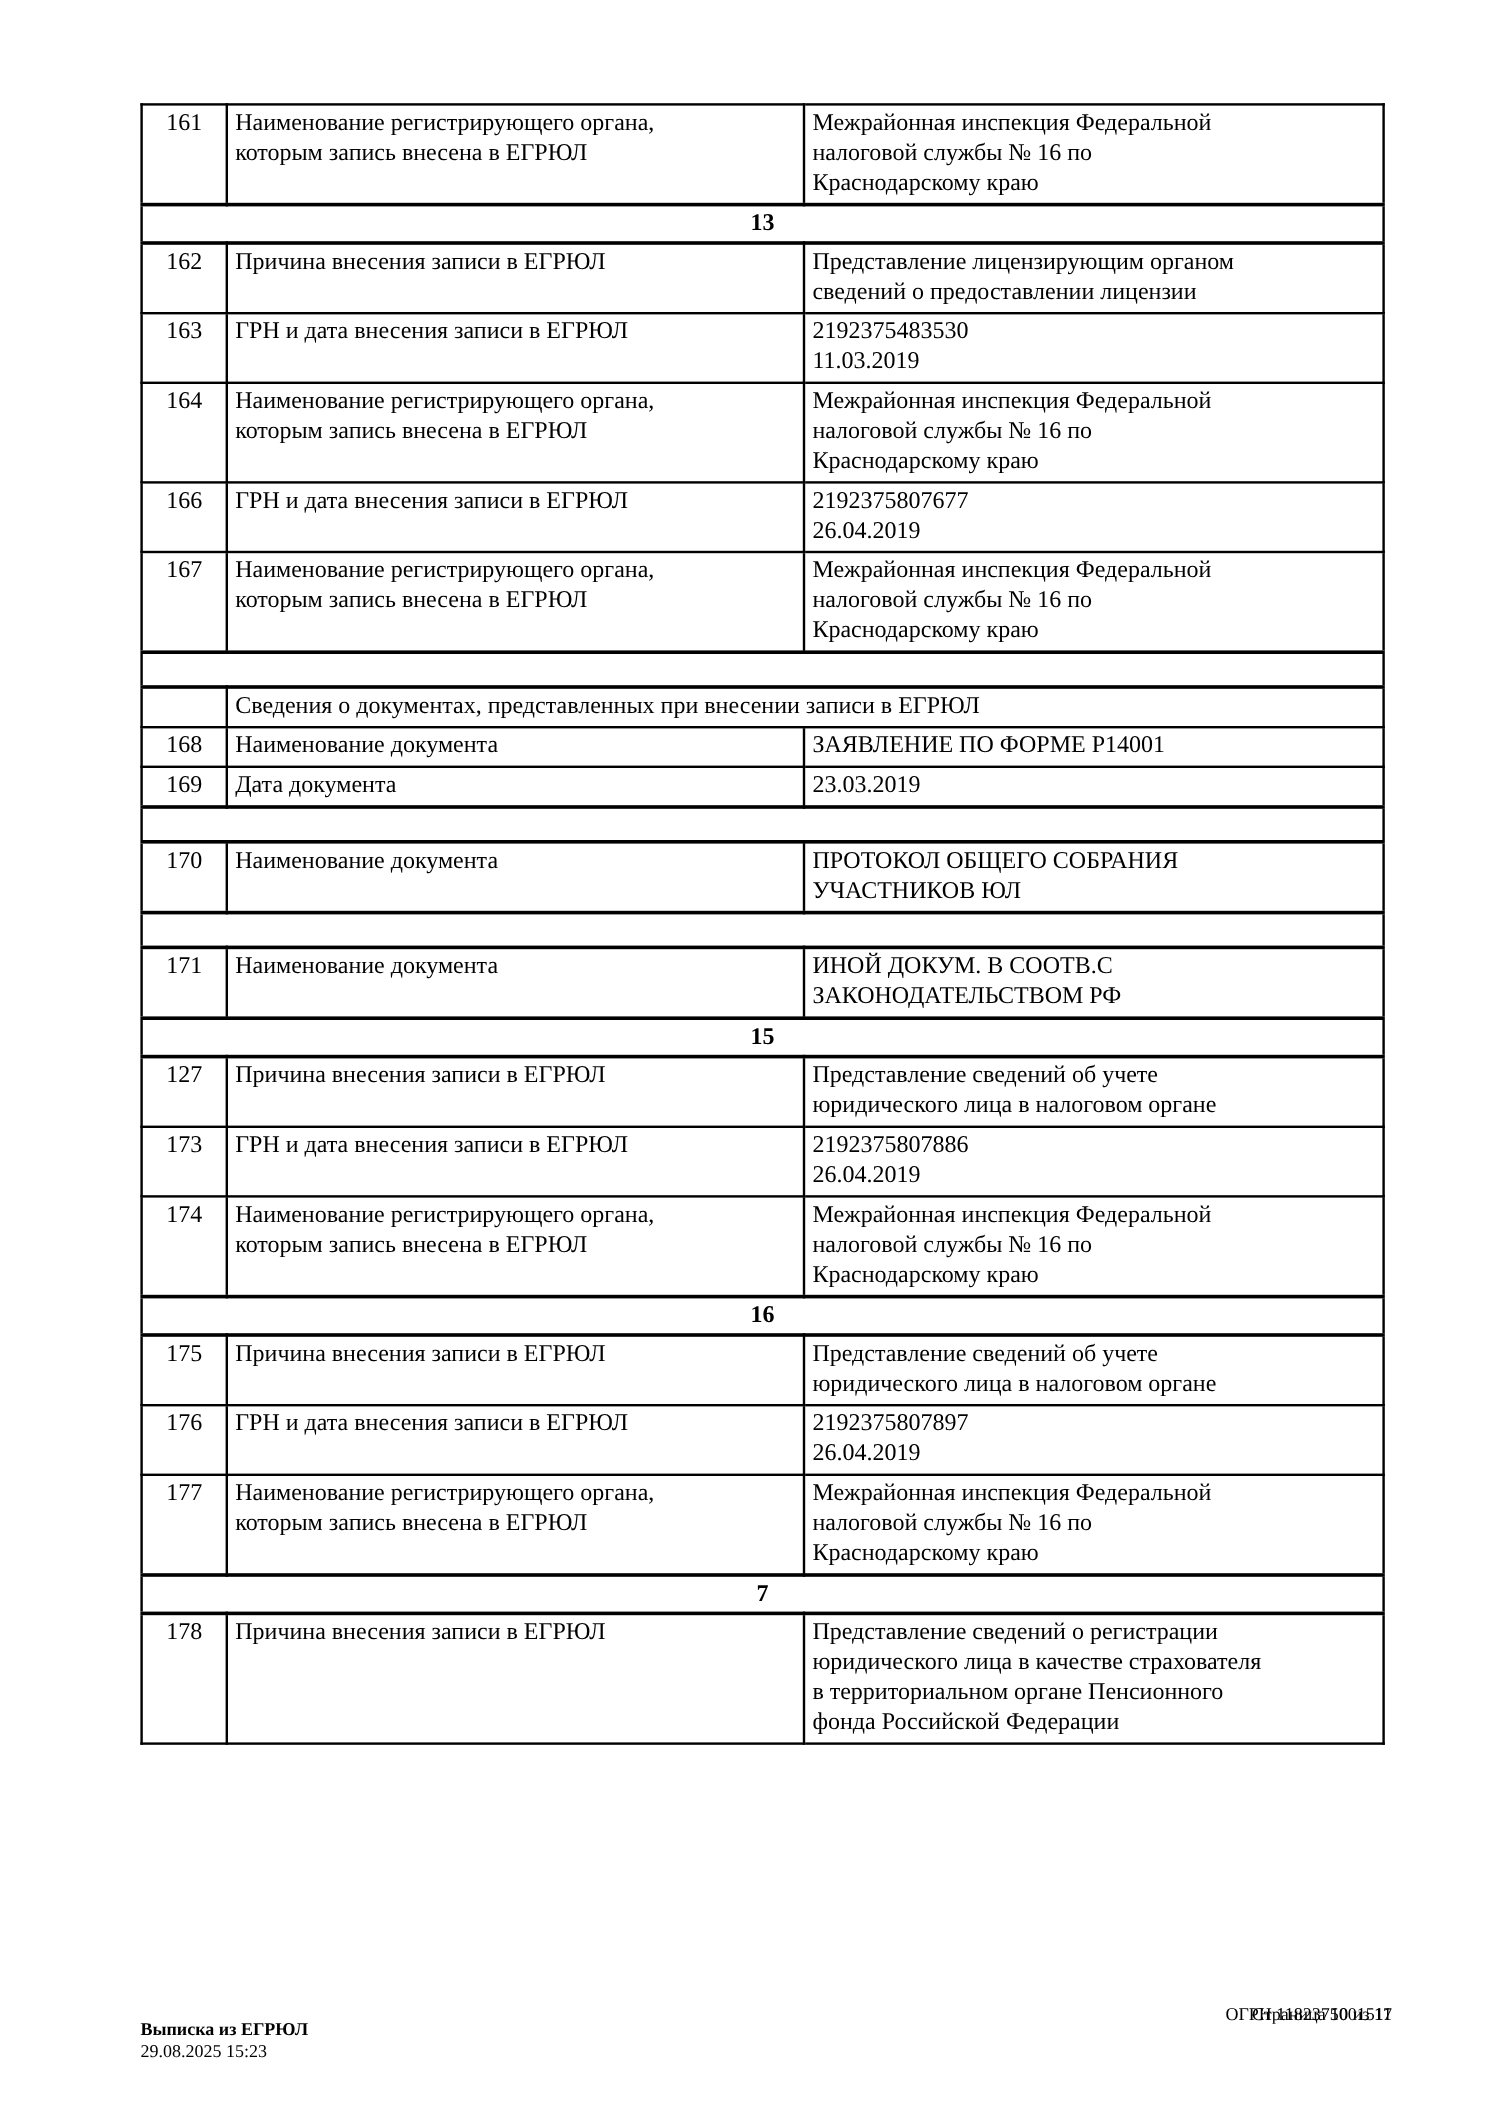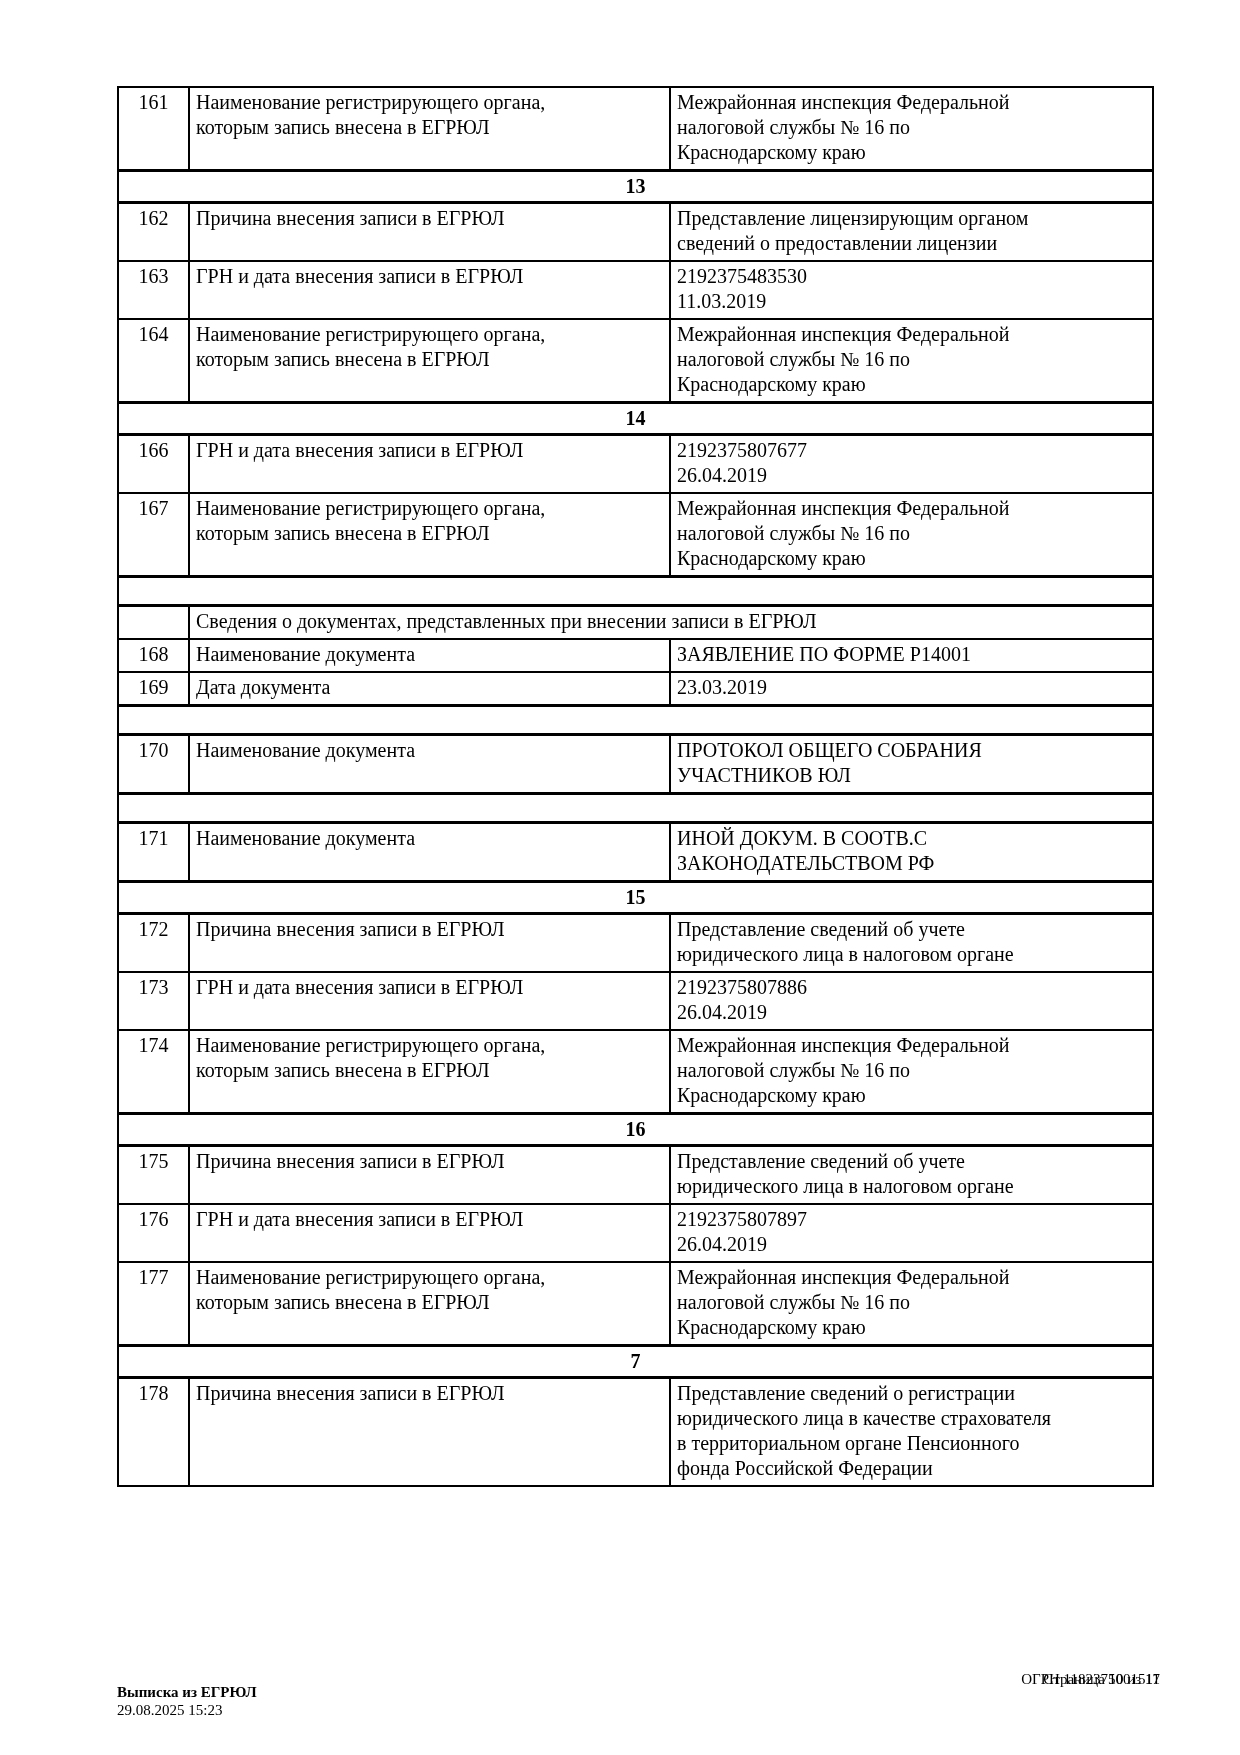--- a/index.html
+++ b/index.html
@@ -126,23 +126,20 @@
 
     <tr>
       <td class="num-cell">164</td>
       <td class="label-cell">Наименование регистрирующего органа,
 которым запись внесена в ЕГРЮЛ</td>
       <td class="val-cell">Межрайонная инспекция Федеральной
 налоговой службы № 16 по
 Краснодарскому краю</td>
     </tr>
 
-    <tr class="section-row">
-      <td colspan="3">14</td>
-    </tr>
 
 
     <tr>
       <td class="num-cell">166</td>
       <td class="label-cell">ГРН и дата внесения записи в ЕГРЮЛ</td>
       <td class="val-cell">2192375807677
 26.04.2019</td>
     </tr>
 
     <tr>
@@ -195,21 +192,21 @@
       <td class="label-cell">Наименование документа</td>
       <td class="val-cell">ИНОЙ ДОКУМ. В СООТВ.С
 ЗАКОНОДАТЕЛЬСТВОМ РФ</td>
     </tr>
 
     <tr class="section-row">
       <td colspan="3">15</td>
     </tr>
 
     <tr>
-      <td class="num-cell">172</td>
+      <td class="num-cell">127</td>
       <td class="label-cell">Причина внесения записи в ЕГРЮЛ</td>
       <td class="val-cell">Представление сведений об учете
 юридического лица в налоговом органе</td>
     </tr>
 
     <tr>
       <td class="num-cell">173</td>
       <td class="label-cell">ГРН и дата внесения записи в ЕГРЮЛ</td>
       <td class="val-cell">2192375807886
 26.04.2019</td>

